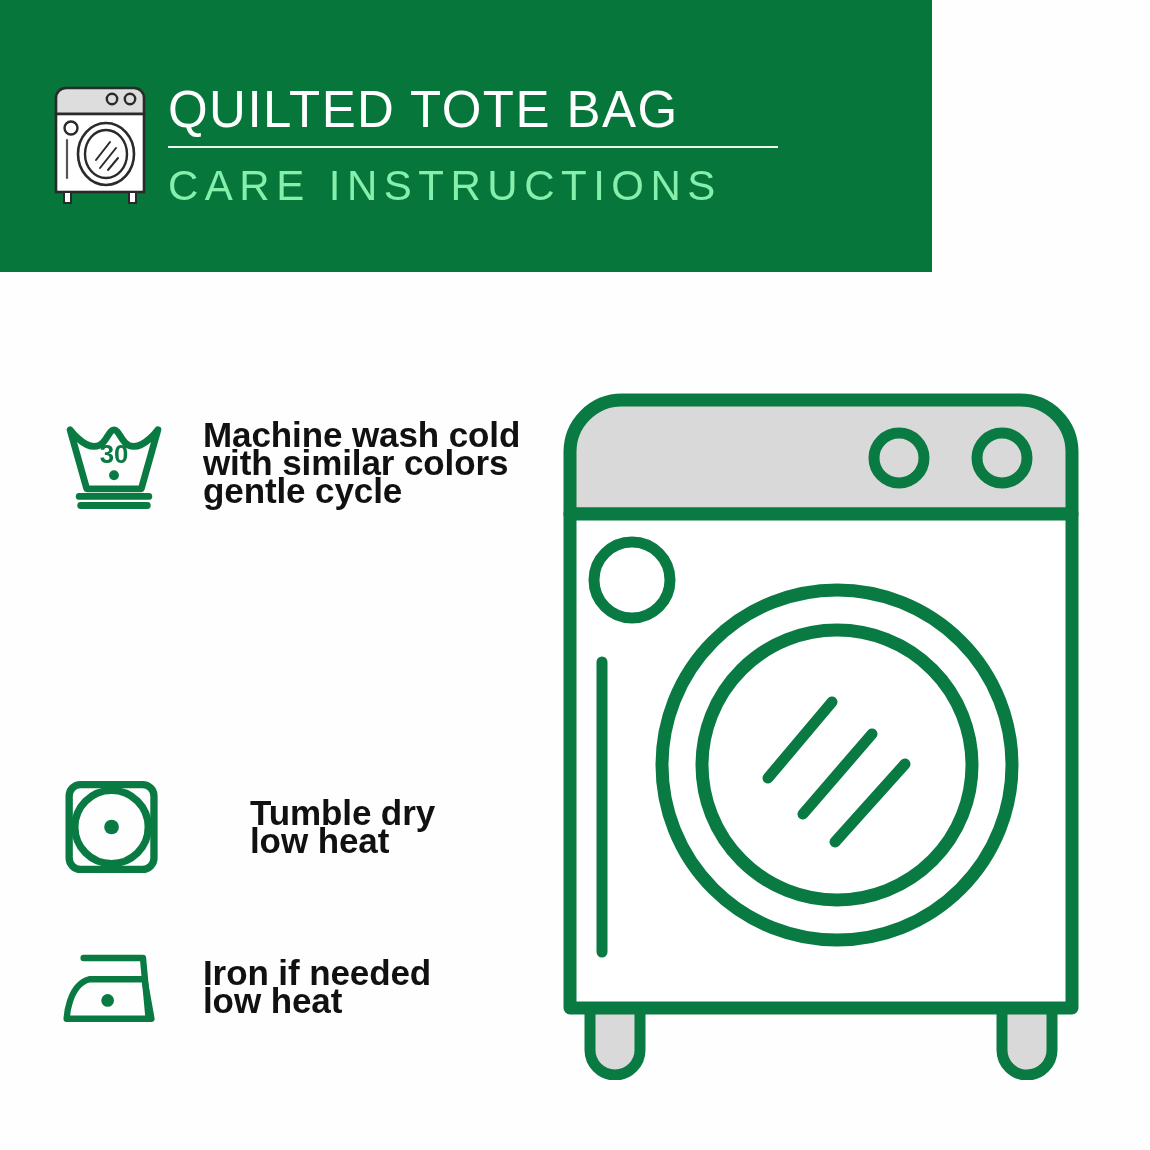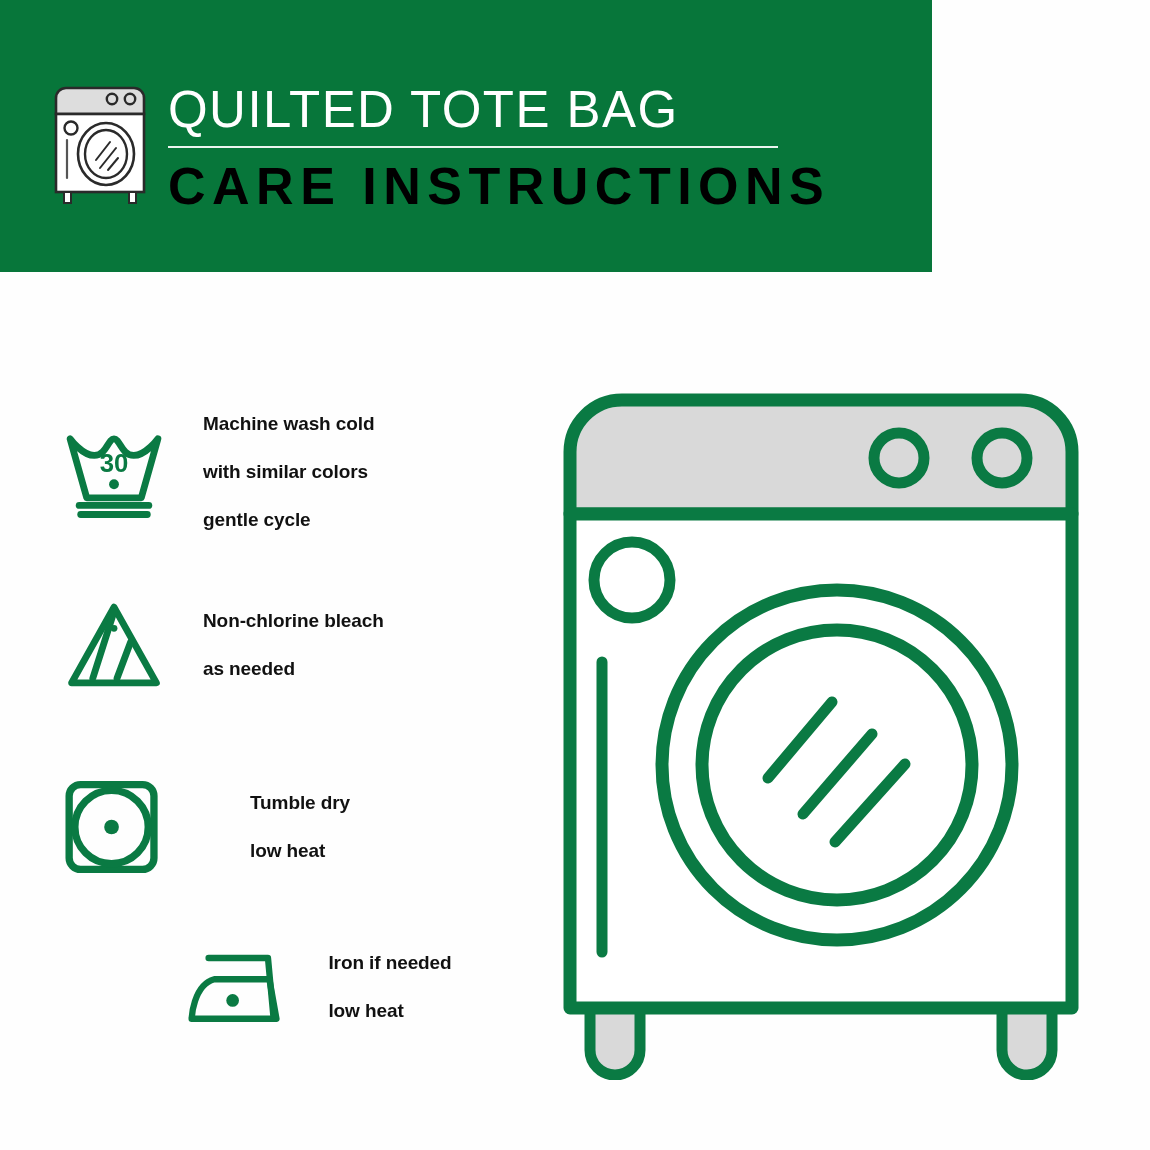--- a/index.html
+++ b/index.html
@@ -55,25 +55,25 @@
   .title-divider {
     margin-top: 8px;
     margin-bottom: 10px;
     width: 610px;
     height: 2px;
     background: #FFFFFF;
     opacity: 0.92;
   }
   .title-sub {
     font-family: "Liberation Sans", sans-serif;
-    font-size: 52px;
+    font-size: 42px;
     line-height: 56px;
-    font-weight: 700;
+    font-weight: 400;
     letter-spacing: 6.5px;
-    color: #000000;
+    color: #86efac;
     white-space: nowrap;
   }
 
   
   .care-list {
     position: absolute;
     left: 17px;
     top: 272px;
     width: 560px;
     height: 1028px;
@@ -81,36 +81,36 @@
   .care-row {
     position: absolute;
     left: 0;
     width: 560px;
     display: flex;
     align-items: center;
   }
   .care-row-0 { top: 128px; }
   .care-row-1 { top: 310px; }
   .care-row-2 { top: 492px; gap: 47px; }
-  .care-row-3 { top: 652px; justify-content: center; }
+  .care-row-3 { top: 652px; }
 
   .care-icon {
     width: 150px;
     min-width: 150px;
     height: 126px;
     display: flex;
     align-items: center;
     justify-content: center;
     padding-left: 44px;
     box-sizing: border-box;
   }
   .care-label {
     font-family: "Liberation Sans", sans-serif;
-    font-size: 19px;
-    line-height: 48px;
+    font-size: 35px;
+    line-height: 28px;
     font-weight: 700;
     color: #111111;
     letter-spacing: -0.1px;
     padding-left: 36px;
     white-space: pre-line;
   }
 
   
   .machine {
     position: absolute;
@@ -177,35 +177,20 @@
           </g>
           <text x="70" y="62" text-anchor="middle" font-family="'Liberation Sans', sans-serif" font-size="34" font-weight="700" fill="#0A7A43">30</text>
           <circle cx="70" cy="78" r="6.5" fill="#0A7A43"></circle>
         </svg>
       </div>
       <div class="care-label">Machine wash cold
 with similar colors
 gentle cycle</div>
     </div>
 
-    <div class="care-row care-row-1">
-      <div class="care-icon">
-        <svg viewBox="0 0 140 120" width="140" height="120" aria-hidden="true">
-          <g fill="none" stroke="#0A7A43" stroke-width="9" stroke-linecap="round" stroke-linejoin="round">
-            <path d="M70 10 L126 110 L14 110 Z"></path>
-            <line x1="70" y1="38" x2="70" y2="38"></line>
-
-            <line x1="70" y1="16" x2="42" y2="104"></line>
-            <line x1="92" y1="56" x2="74" y2="104"></line>
-          </g>
-        </svg>
-      </div>
-      <div class="care-label">Non-chlorine bleach
-as needed</div>
-    </div>
 
     <div class="care-row care-row-2">
       <div class="care-icon">
         <svg viewBox="0 0 130 120" width="130" height="120" aria-hidden="true">
           <g fill="none" stroke="#0A7A43" stroke-width="9" stroke-linejoin="round">
             <rect x="10" y="8" width="104" height="104" rx="14" ry="14"></rect>
             <circle cx="62" cy="60" r="45"></circle>
           </g>
           <circle cx="62" cy="60" r="9" fill="#0A7A43"></circle>
         </svg>

